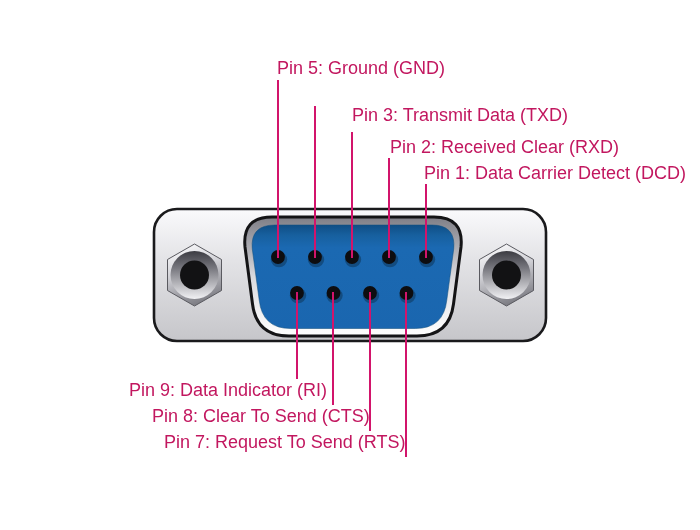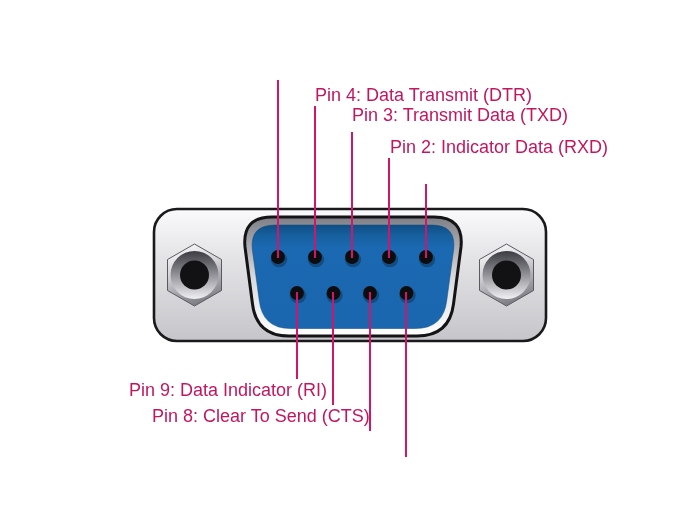--- a/index.html
+++ b/index.html
@@ -138,20 +138,22 @@
   <div class="pin-line" style="left:314px; top:106px; height:152px"></div>
   <div class="pin-line" style="left:351px; top:132px; height:126px"></div>
   <div class="pin-line" style="left:388px; top:158px; height:100px"></div>
   <div class="pin-line" style="left:425px; top:184px; height:74px"></div>
 
   <div class="pin-line" style="left:296px; top:292px; height:87px"></div>
   <div class="pin-line" style="left:332px; top:292px; height:113px"></div>
   <div class="pin-line" style="left:369px; top:292px; height:139px"></div>
   <div class="pin-line" style="left:405px; top:292px; height:165px"></div>
 
-  <div class="pin-label" style="left:315px; top:85.5px">Pin 4: Data Transmit (DTR)</div>
+  <div class="pin-label" style="left:277px; top:58.5px">Pin 5: Ground (GND)</div>
   <div class="pin-label" style="left:352px; top:106px">Pin 3: Transmit Data (TXD)</div>
-  <div class="pin-label" style="left:390px; top:137.5px">Pin 2: Indicator Data (RXD)</div>
+  <div class="pin-label" style="left:390px; top:137.5px">Pin 2: Received Clear (RXD)</div>
+  <div class="pin-label" style="left:424px; top:163.5px">Pin 1: Data Carrier Detect (DCD)</div>
 
   <div class="pin-label" style="left:129px; top:380.5px">Pin 9: Data Indicator (RI)</div>
   <div class="pin-label" style="left:152px; top:406.5px">Pin 8: Clear To Send (CTS)</div>
+  <div class="pin-label" style="left:164px; top:432.5px">Pin 7: Request To Send (RTS)</div>
 
 </div>
 
 </body></html>

